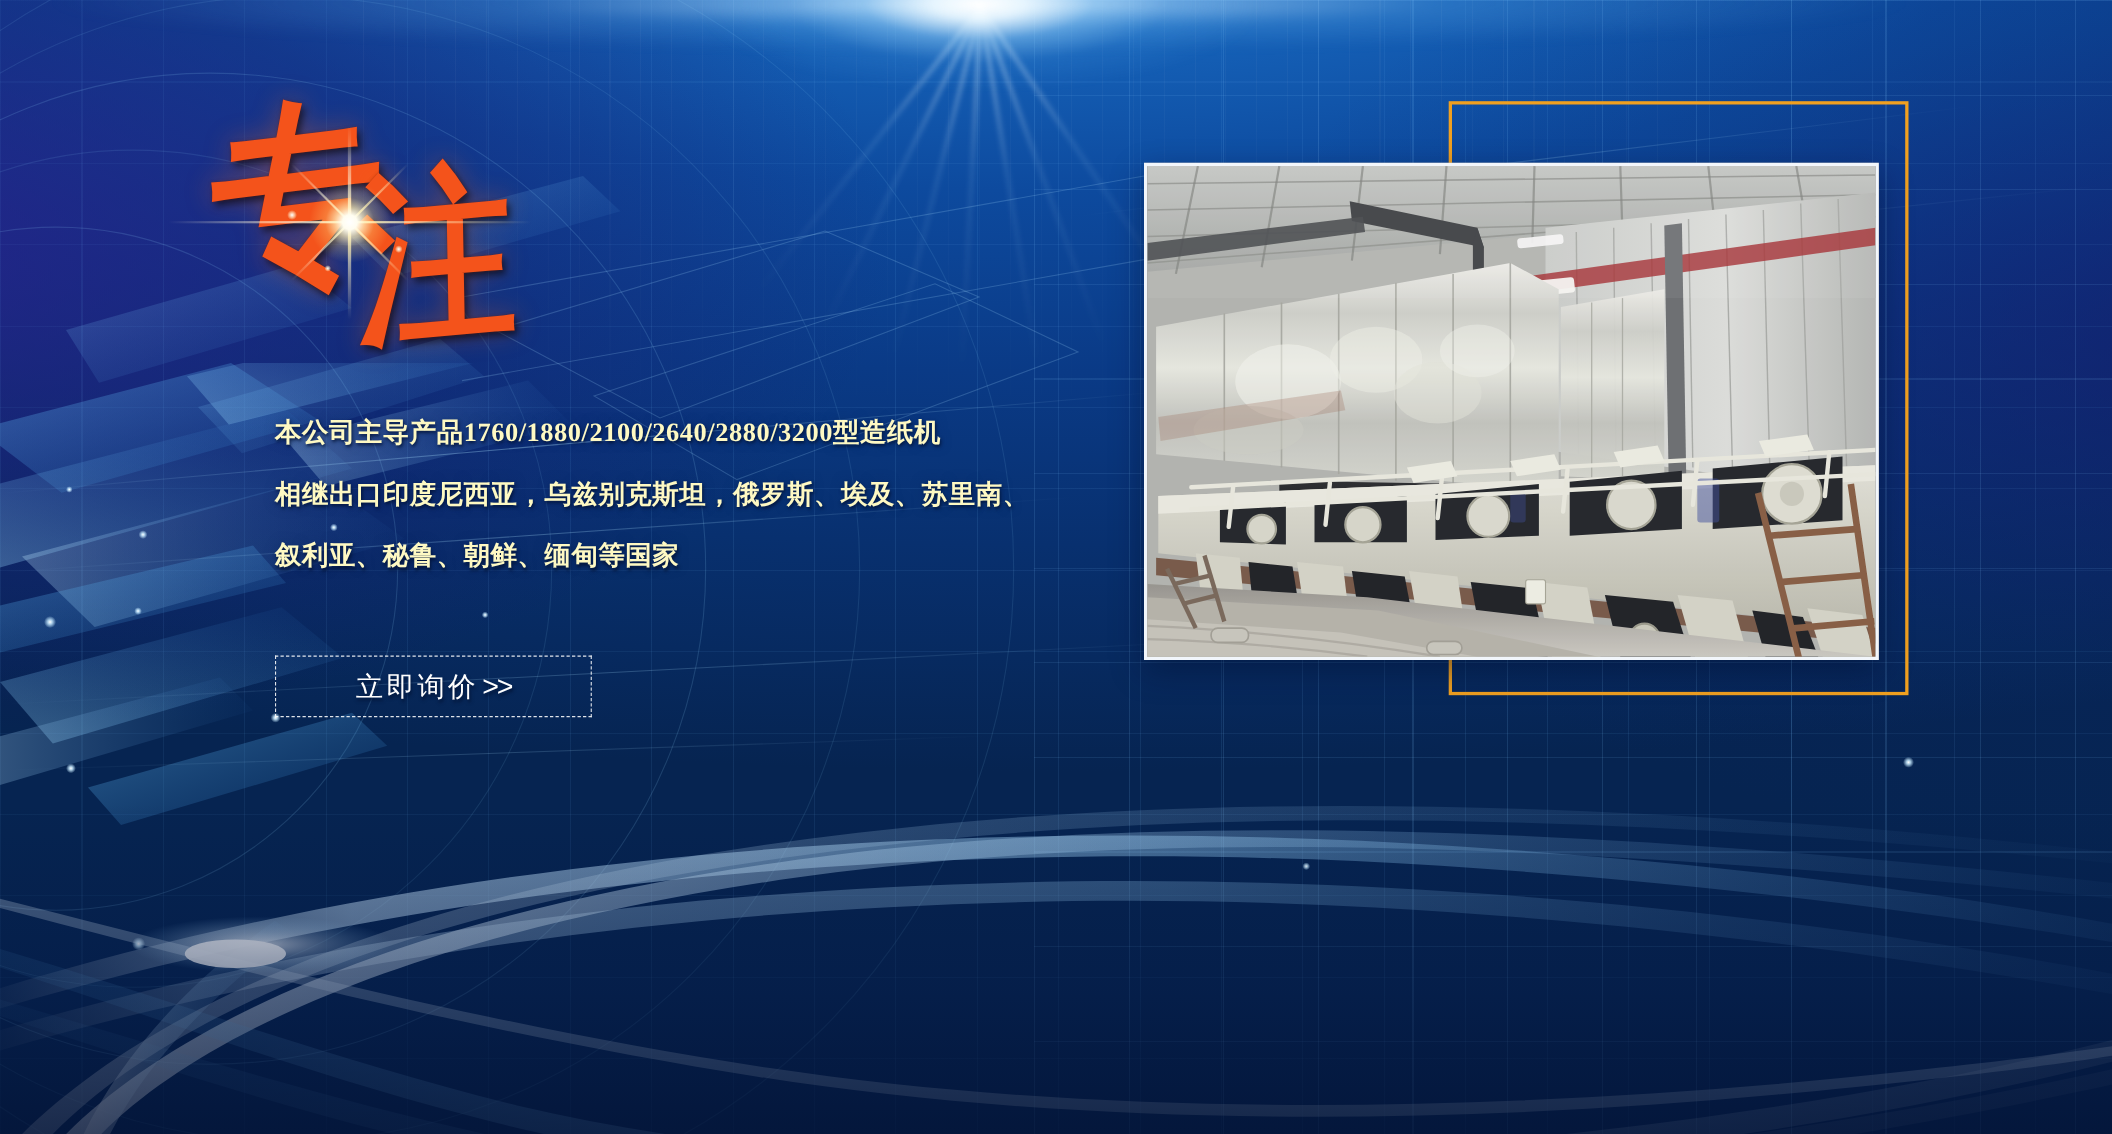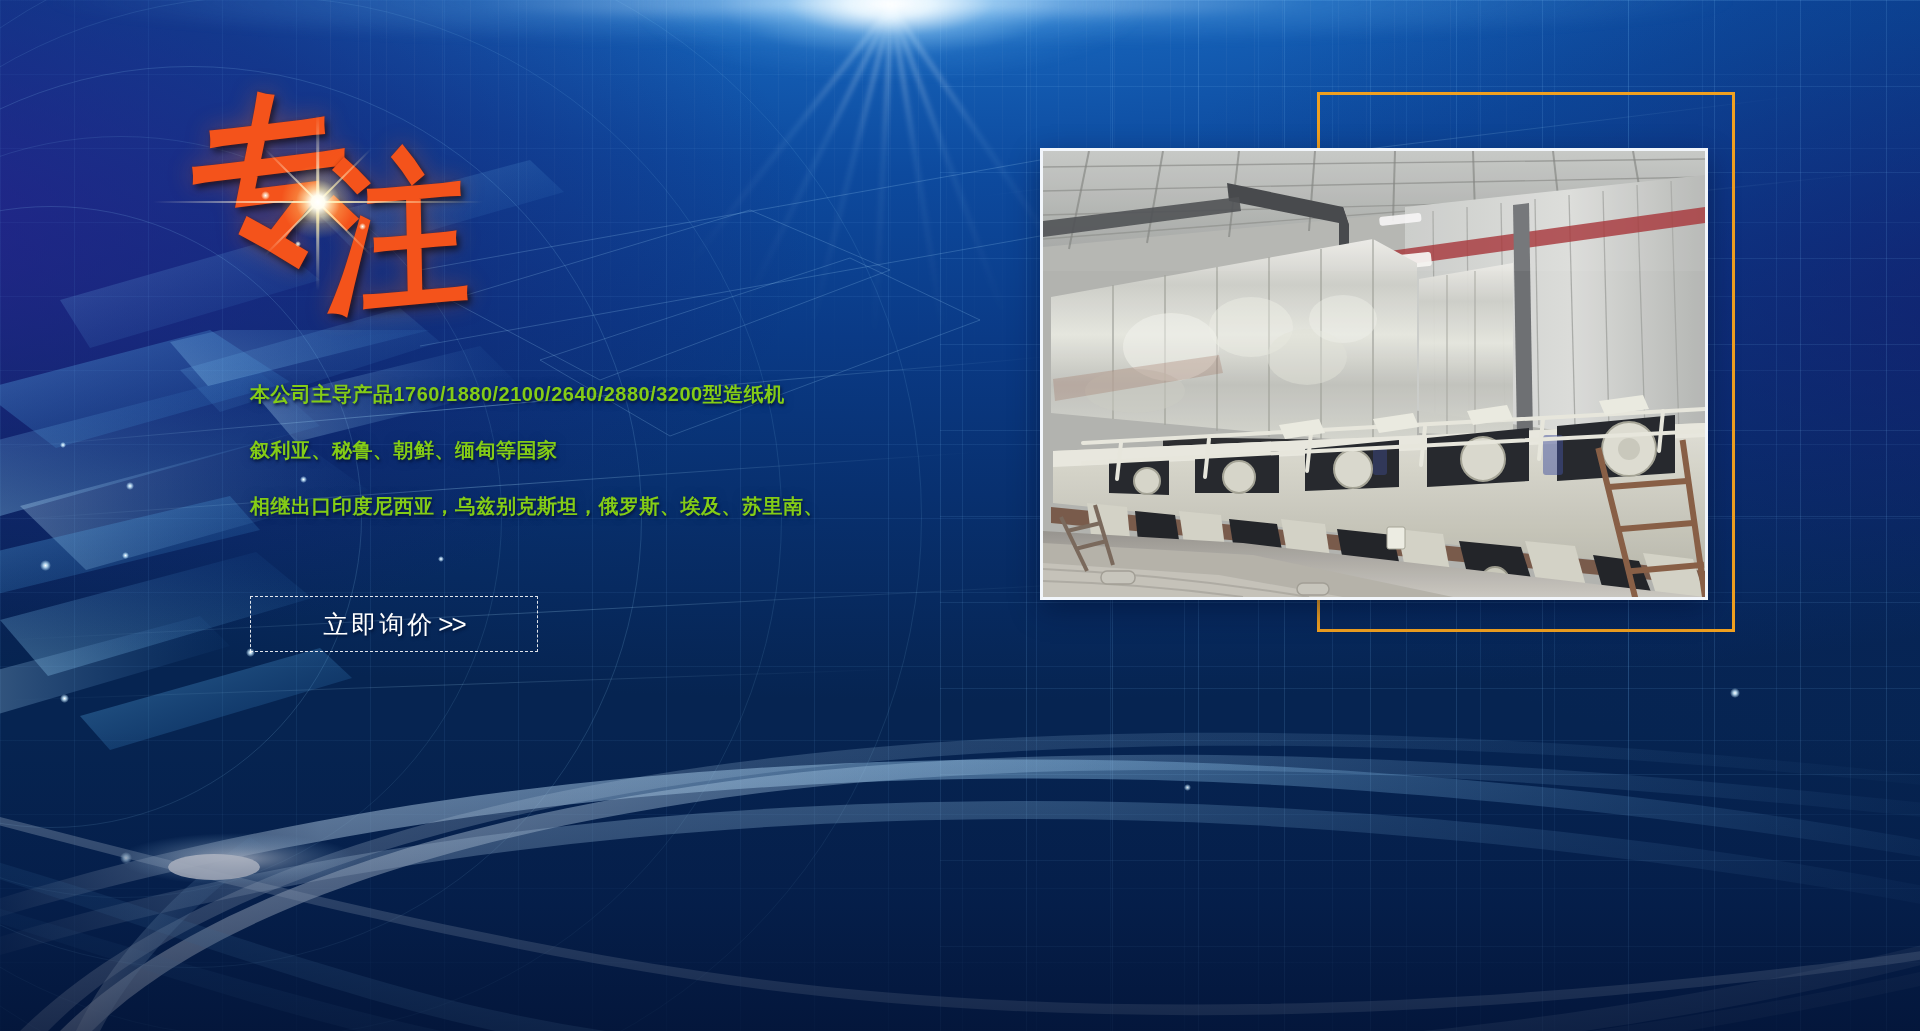--- a/index.html
+++ b/index.html
@@ -164,26 +164,26 @@
       0 0 1px rgba(255,255,255,.9),
       2px 3px 4px rgba(2,18,52,.75),
       4px 6px 14px rgba(2,14,44,.5);
   }
 
   .para{
     position:absolute;left:250px;top:366px;
     width:760px;
   }
   .para-line{
-    font-family:Liberation Sans, sans-serif;
+    font-family:Liberation Serif, serif;
     font-weight:700;
-    font-size:20px;
+    font-size:24px;
     line-height:56px;
     letter-spacing:.5px;
-    color:#84cc16;
+    color:#fef9c3;
     white-space:nowrap;
     text-shadow:1px 2px 3px rgba(2,16,48,.85), 0 0 10px rgba(10,40,100,.5);
   }
 
   .cta{
     position:absolute;left:250px;top:596px;
     width:286px;height:54px;
     border:1px dashed rgba(255,255,255,.88);
     display:flex;align-items:center;justify-content:center;
     cursor:pointer;
@@ -377,22 +377,22 @@
       <div class="sp-beam sp-d2"></div>
       <div class="sp-core"></div>
       <div class="sp-mini" style="left:-52px;top:-6px;width:9px;height:9px;"></div>
       <div class="sp-mini" style="left:46px;top:26px;width:7px;height:7px;"></div>
       <div class="sp-mini" style="left:-18px;top:44px;width:6px;height:6px;"></div>
     </div>
 
 
     <div class="para">
       <div class="para-line">本公司主导产品1760/1880/2100/2640/2880/3200型造纸机</div>
+      <div class="para-line">相继出口印度尼西亚，乌兹别克斯坦，俄罗斯、埃及、苏里南、</div>
       <div class="para-line">叙利亚、秘鲁、朝鲜、缅甸等国家</div>
-      <div class="para-line">相继出口印度尼西亚，乌兹别克斯坦，俄罗斯、埃及、苏里南、</div>
     </div>
 
     <div class="cta">
       <span class="cta-inner">
         <span>立即询价</span>
         <span class="cta-arrow">&gt;&gt;</span>
       </span>
     </div>
 
   </div>

